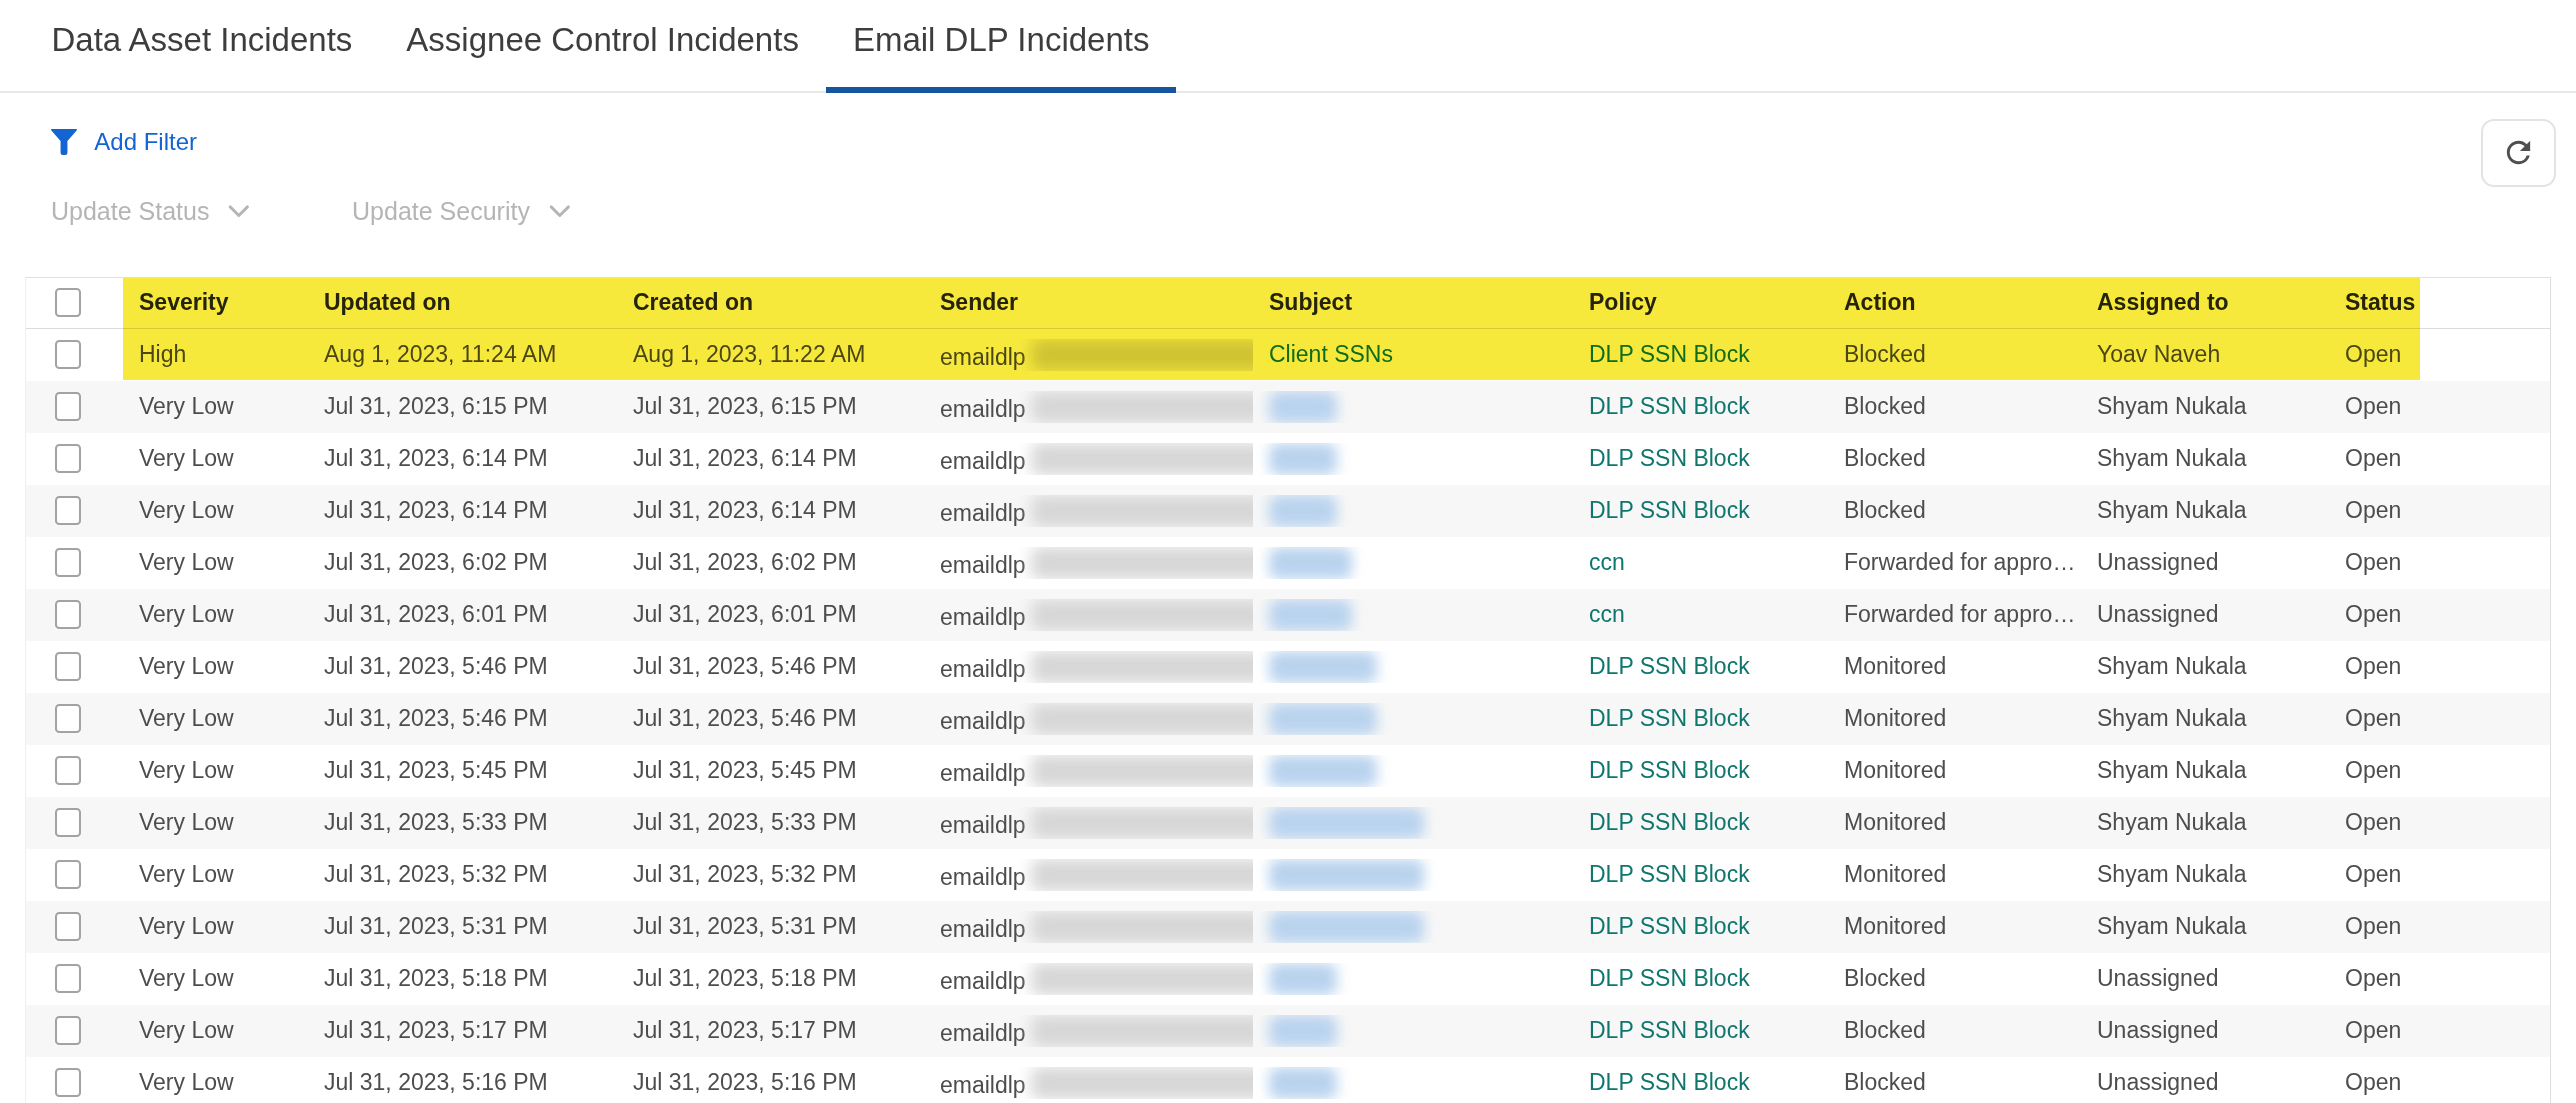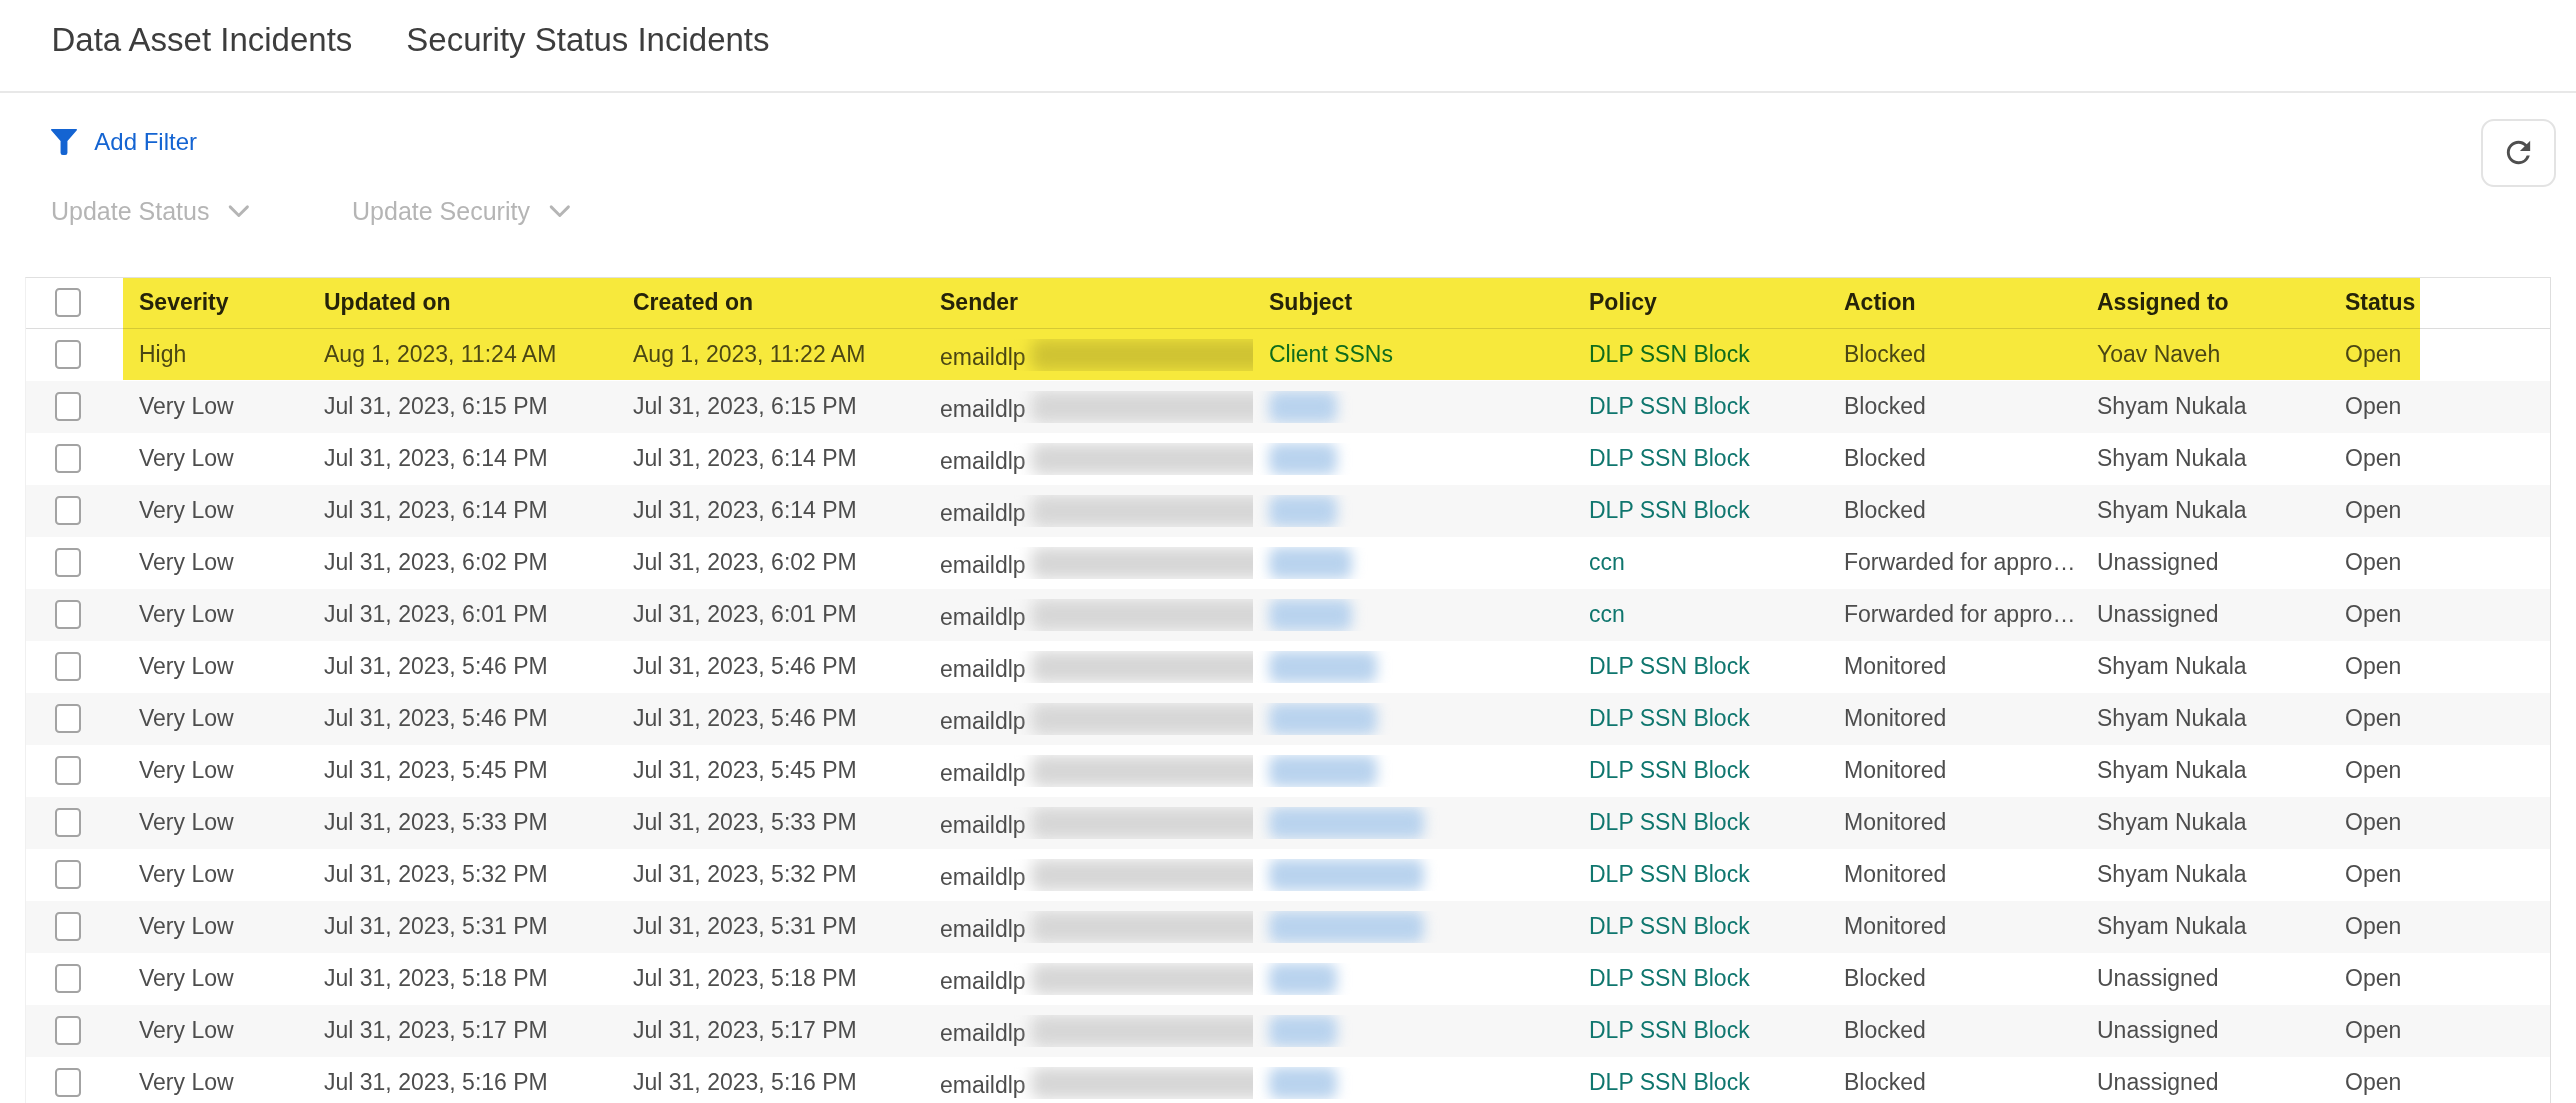--- a/index.html
+++ b/index.html
@@ -39,21 +39,22 @@
   
   .hl-overlay{position:absolute;left:97px;top:0;width:2297px;height:102px;background:#f7e93c;mix-blend-mode:multiply;pointer-events:none;z-index:5;}
 </style>
 </head>
 <body>
 
 <div class="app">
 
   <nav class="tabbar">
     <div class="tab">Data Asset Incidents</div>
-    <div class="tab">Security Status Incidents</div>
+    <div class="tab">Assignee Control Incidents</div>
+    <div class="tab active">Email DLP Incidents</div>
   </nav>
 
   <div class="toolbar">
     <div class="add-filter">
       <svg class="funnel" viewBox="0 0 34 34">
         <path d="M1 1 H33 L20.5 15.5 V31 Q20.5 33 18.5 33 H15.5 Q13.5 33 13.5 31 V15.5 Z" fill="#1464d2" stroke="#1464d2" stroke-width="2" stroke-linejoin="round"></path>
       </svg>
       <span>Add Filter</span>
     </div>
     <button class="refresh-btn">

